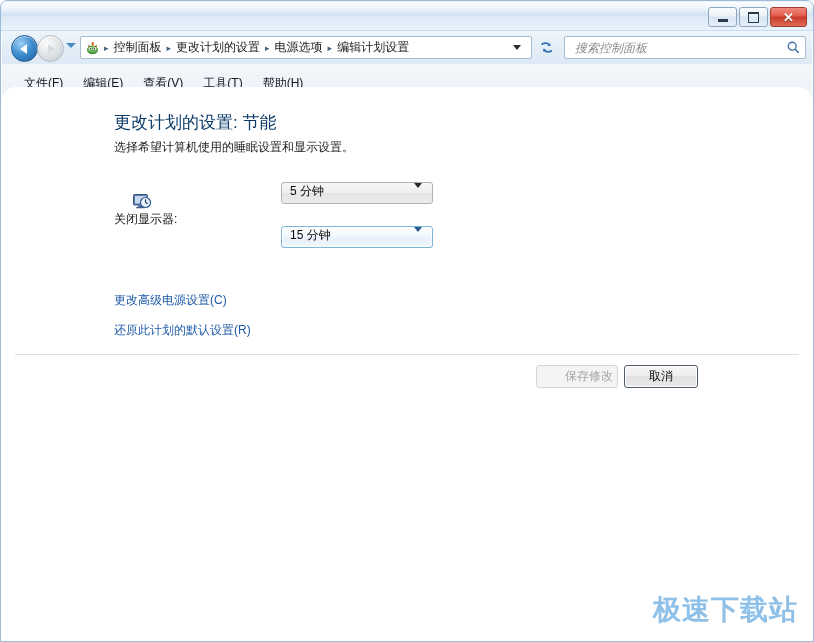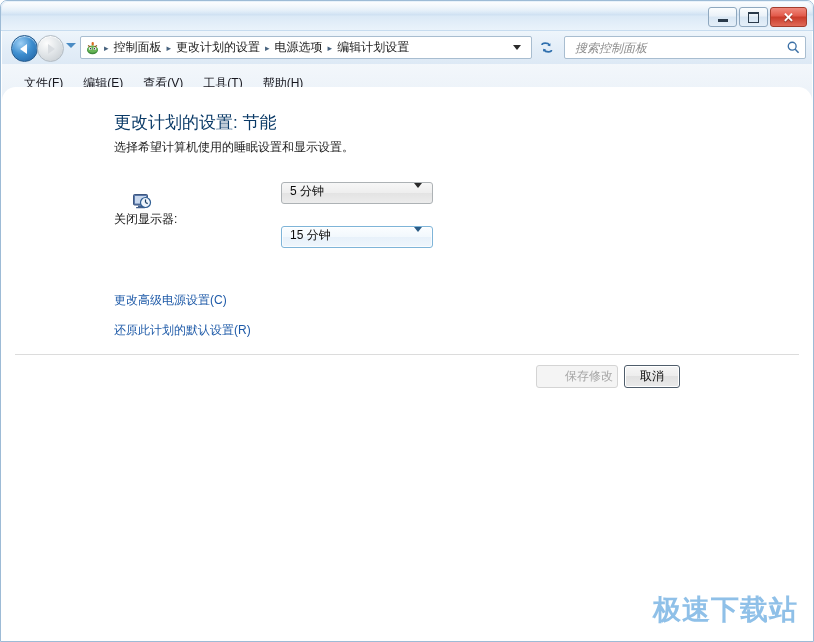--- a/index.html
+++ b/index.html
@@ -354,21 +354,21 @@
   #btn-save {
     left: 534px; top: 278px;
     width: 82px;
     background: #f4f4f4;
     border: 1px solid #d4d4d4;
     color: #a6a6a6;
     padding-left: 24px;
   }
   #btn-cancel {
     left: 622px; top: 278px;
-    width: 56px;
+    width: 74px;
     background: linear-gradient(to bottom, #f6f6f6 0%, #ededed 48%, #e1e1e1 50%, #eaeaea 100%);
     border: 1px solid #4f5d6b;
     color: #0b0b0b;
     box-shadow: inset 0 0 0 1px #ffffff;
   }
 
   
   #watermark {
     position: absolute;
     right: 14px;

